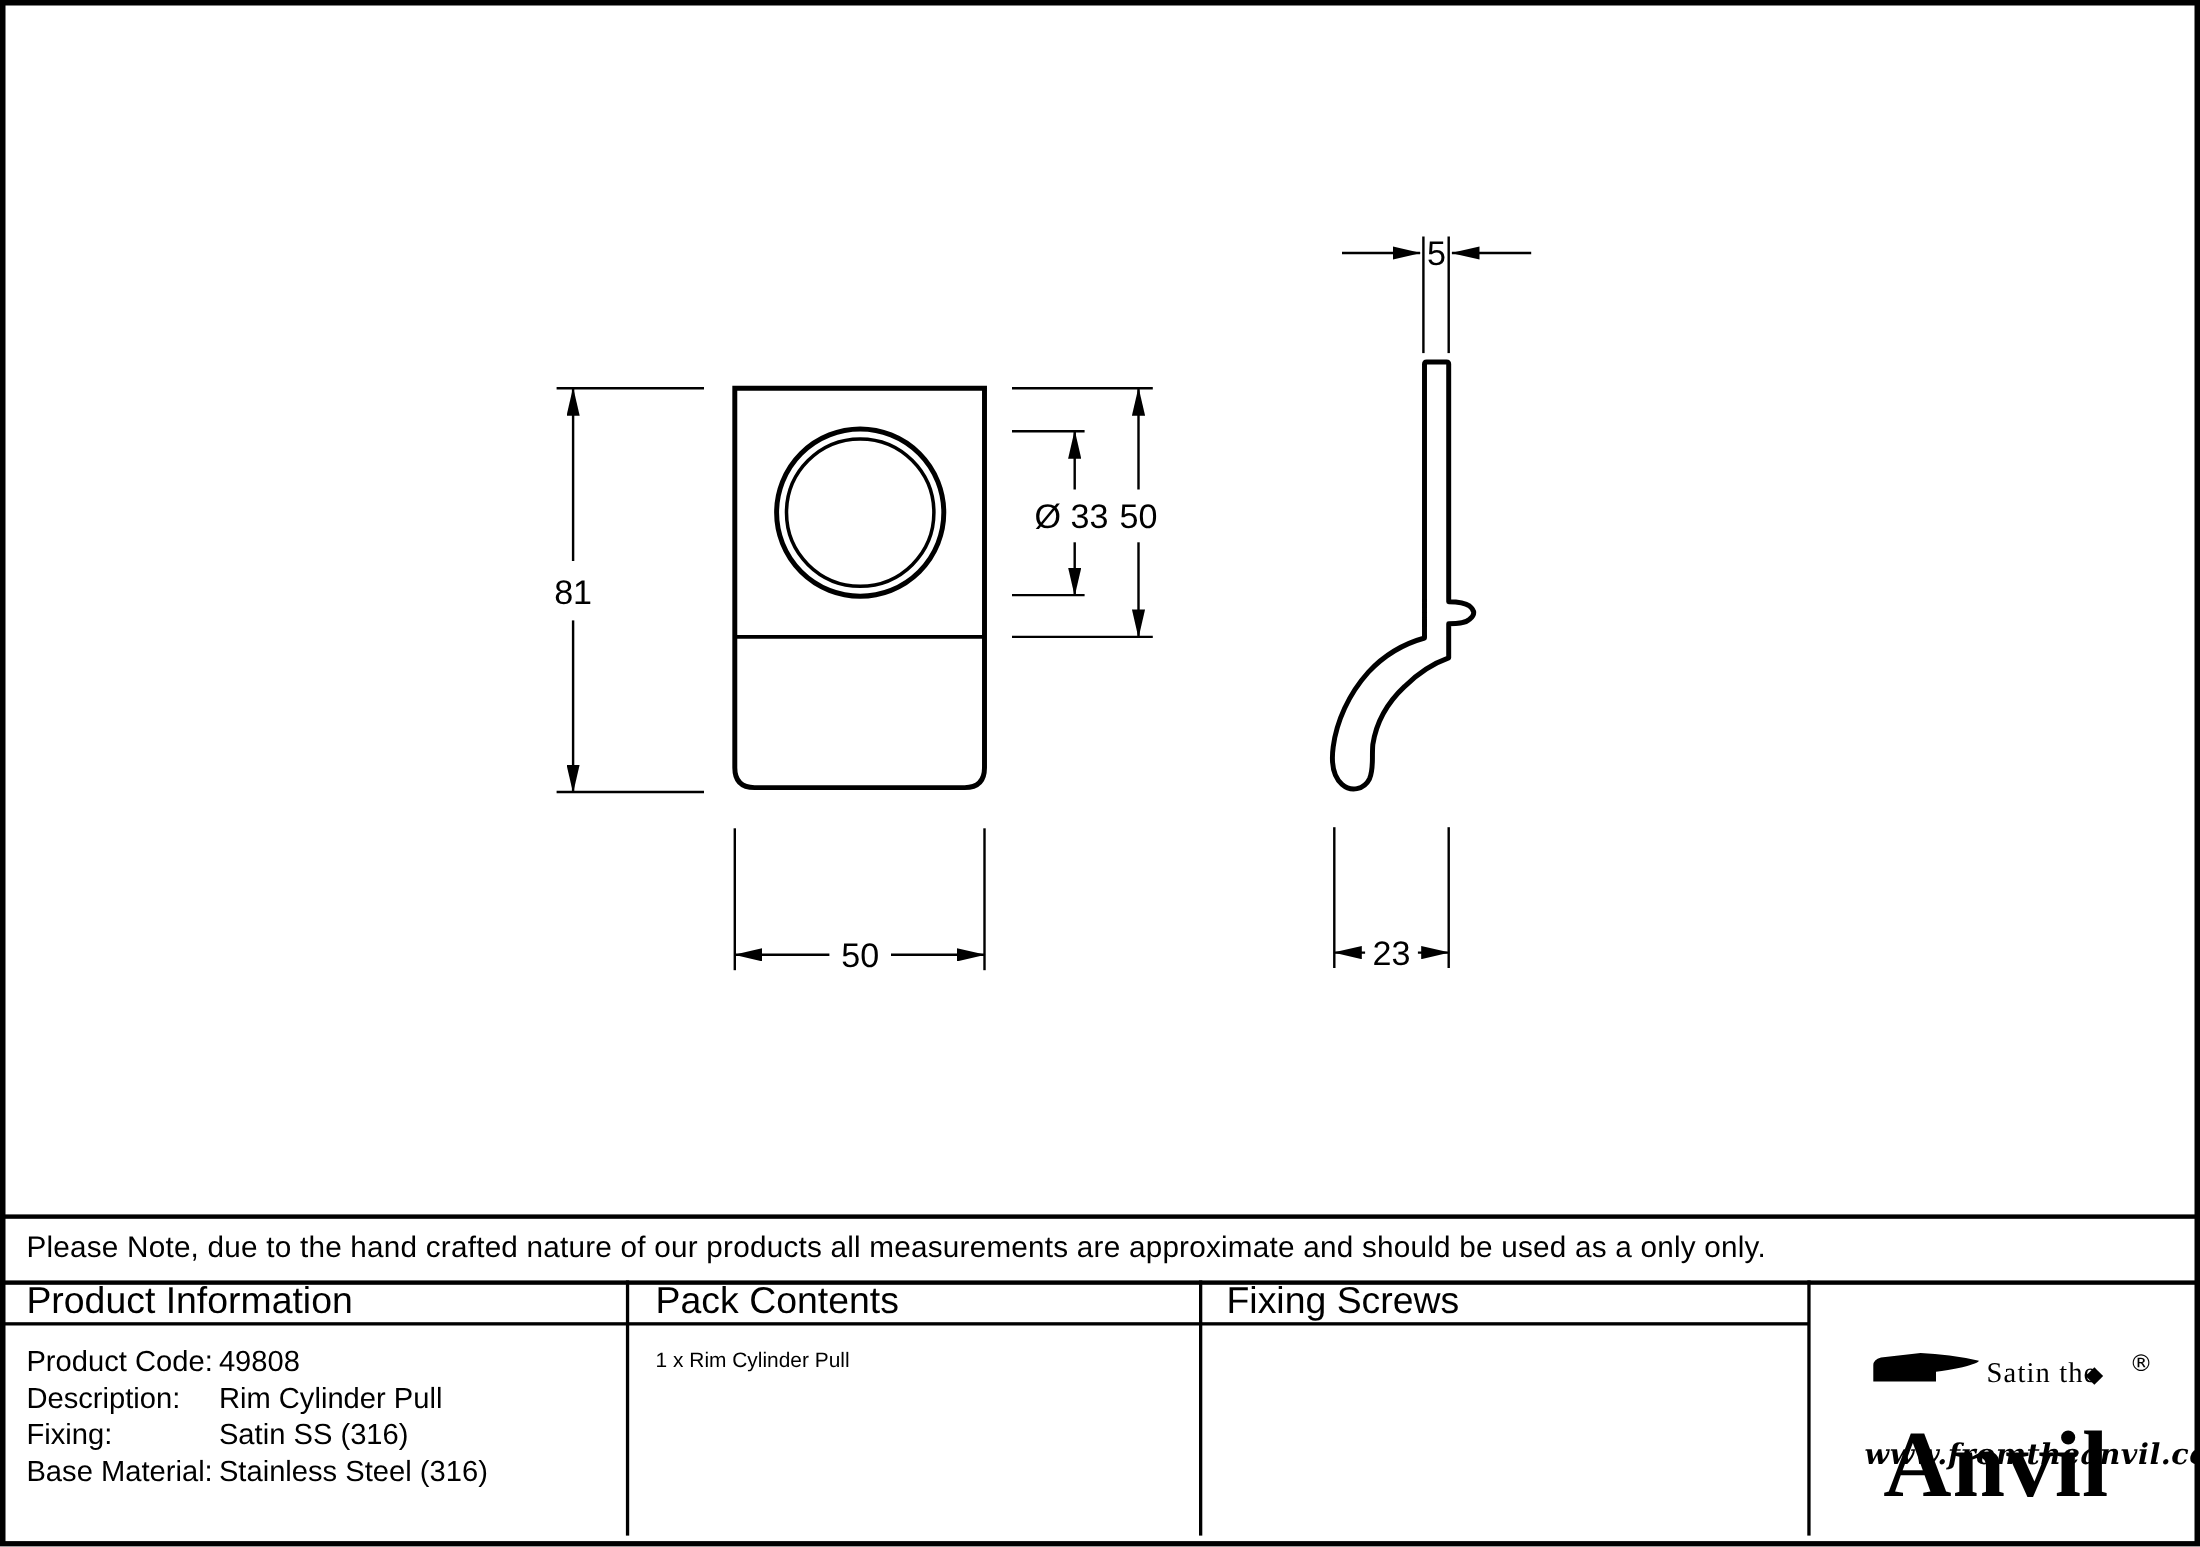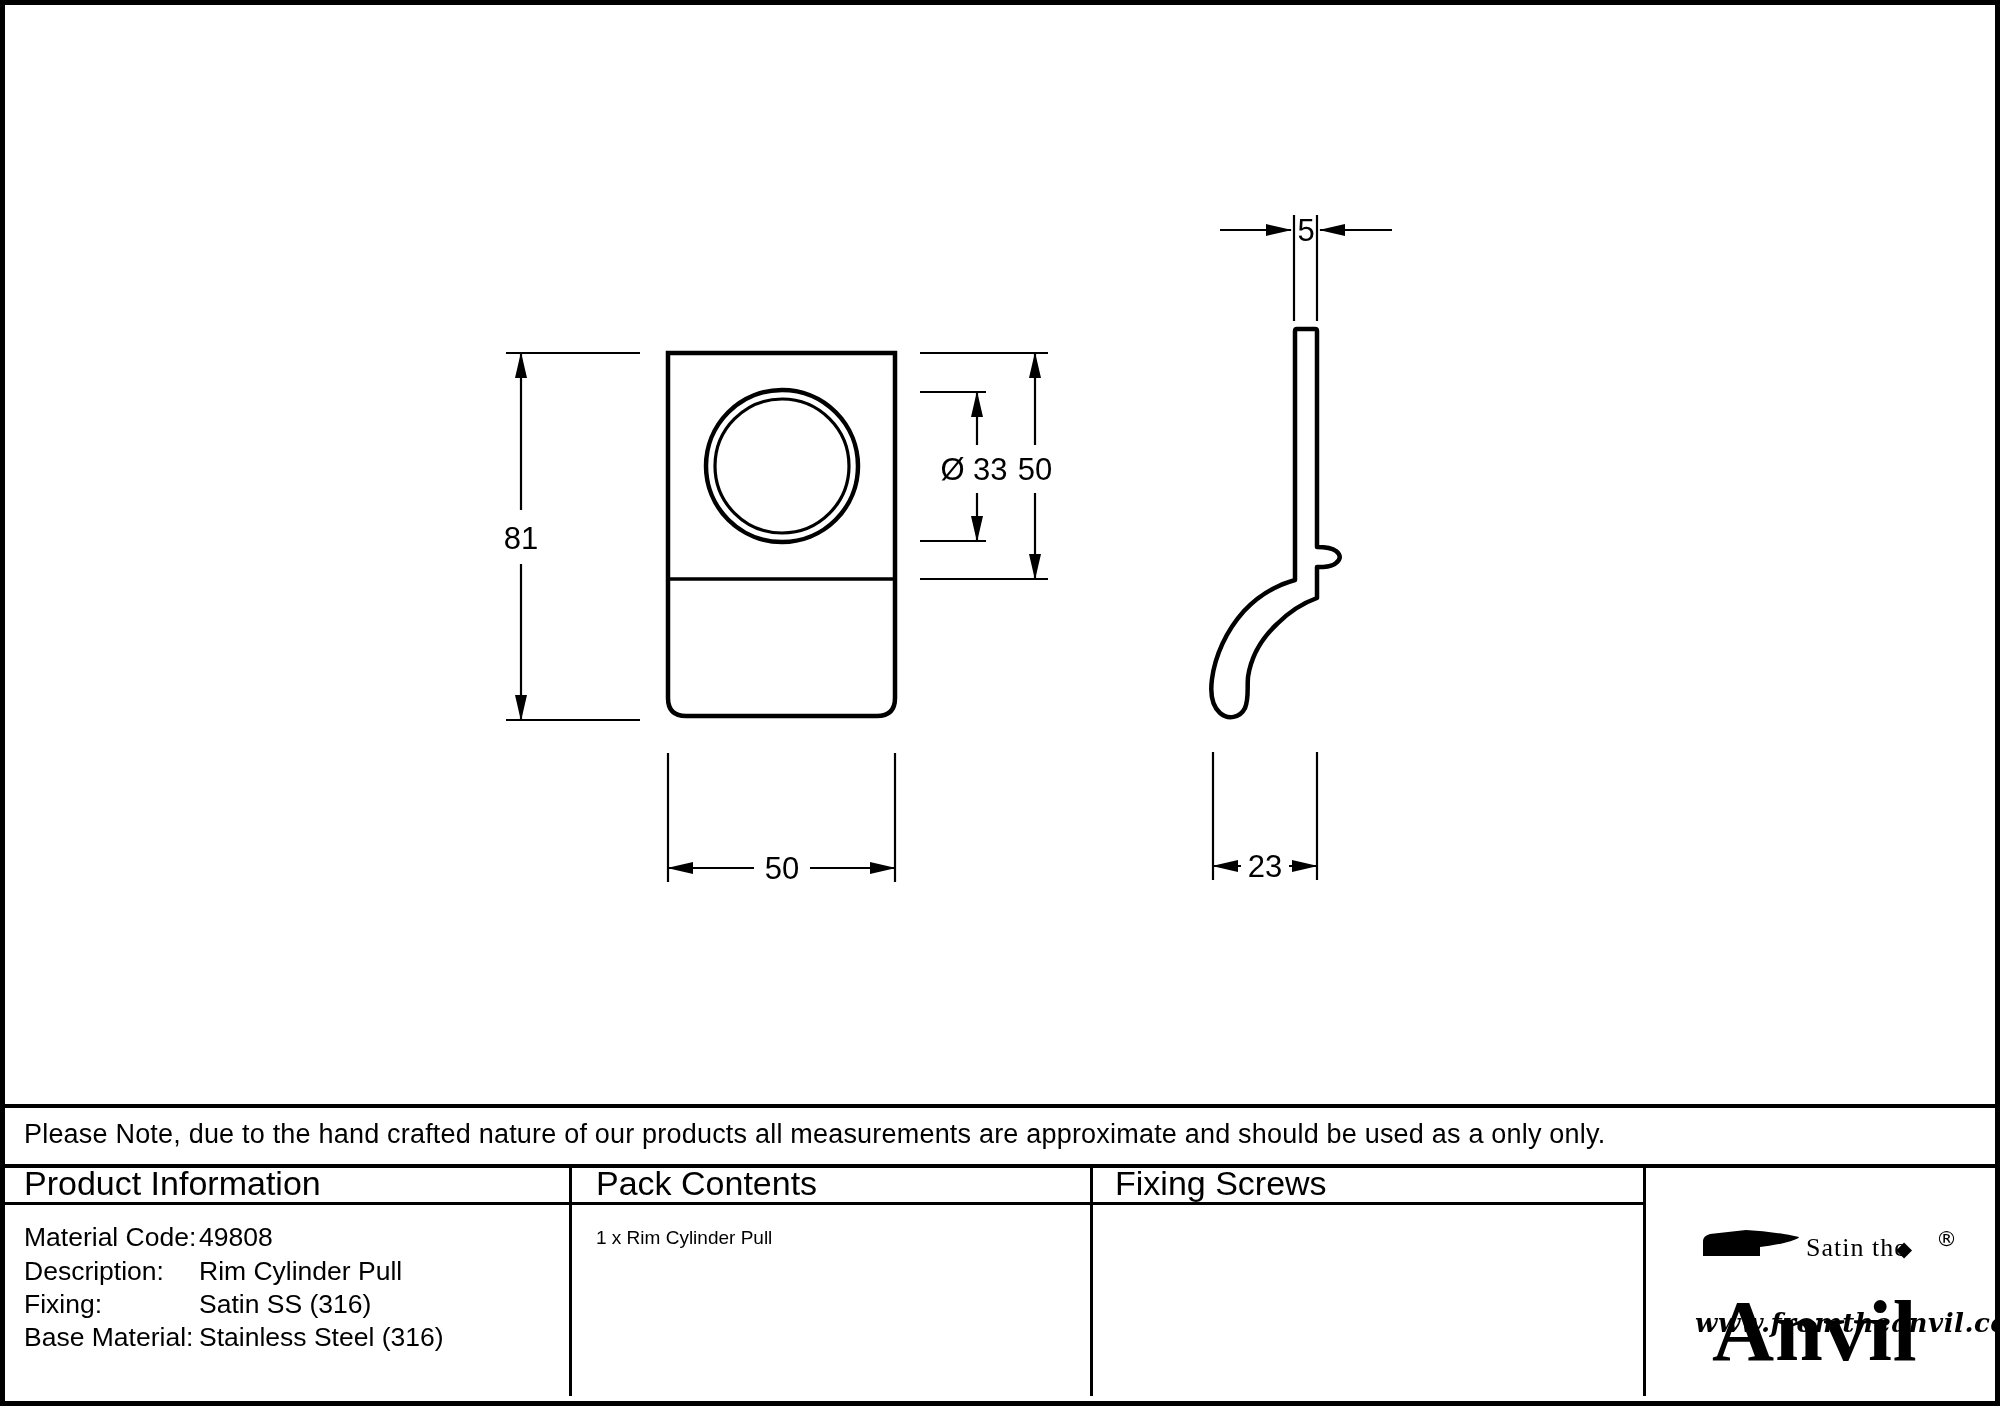--- a/index.html
+++ b/index.html
@@ -155,21 +155,21 @@
   <div class="vline" style="left:1643px;top:1164px;width:3px;height:232px;"></div>
 
   <div class="note-row">Please Note, due to the hand crafted nature of our products all measurements are approximate and should be used as a only only.</div>
 
   <div class="col-header" style="left:24px;">Product Information</div>
   <div class="col-header" style="left:596px;">Pack Contents</div>
   <div class="col-header" style="left:1115px;text-align:right;">Fixing Screws</div>
 
   <div class="spec-list">
     <div class="spec-row">
-      <span class="spec-label">Material Code:</span>
+      <span class="spec-label">Product Code:</span>
       <span class="spec-value">49808</span>
     </div>
     <div class="spec-row">
       <span class="spec-label">Description:</span>
       <span class="spec-value">Rim Cylinder Pull</span>
     </div>
     <div class="spec-row">
       <span class="spec-label">Fixing:</span>
       <span class="spec-value">Satin SS (316)</span>
     </div>

